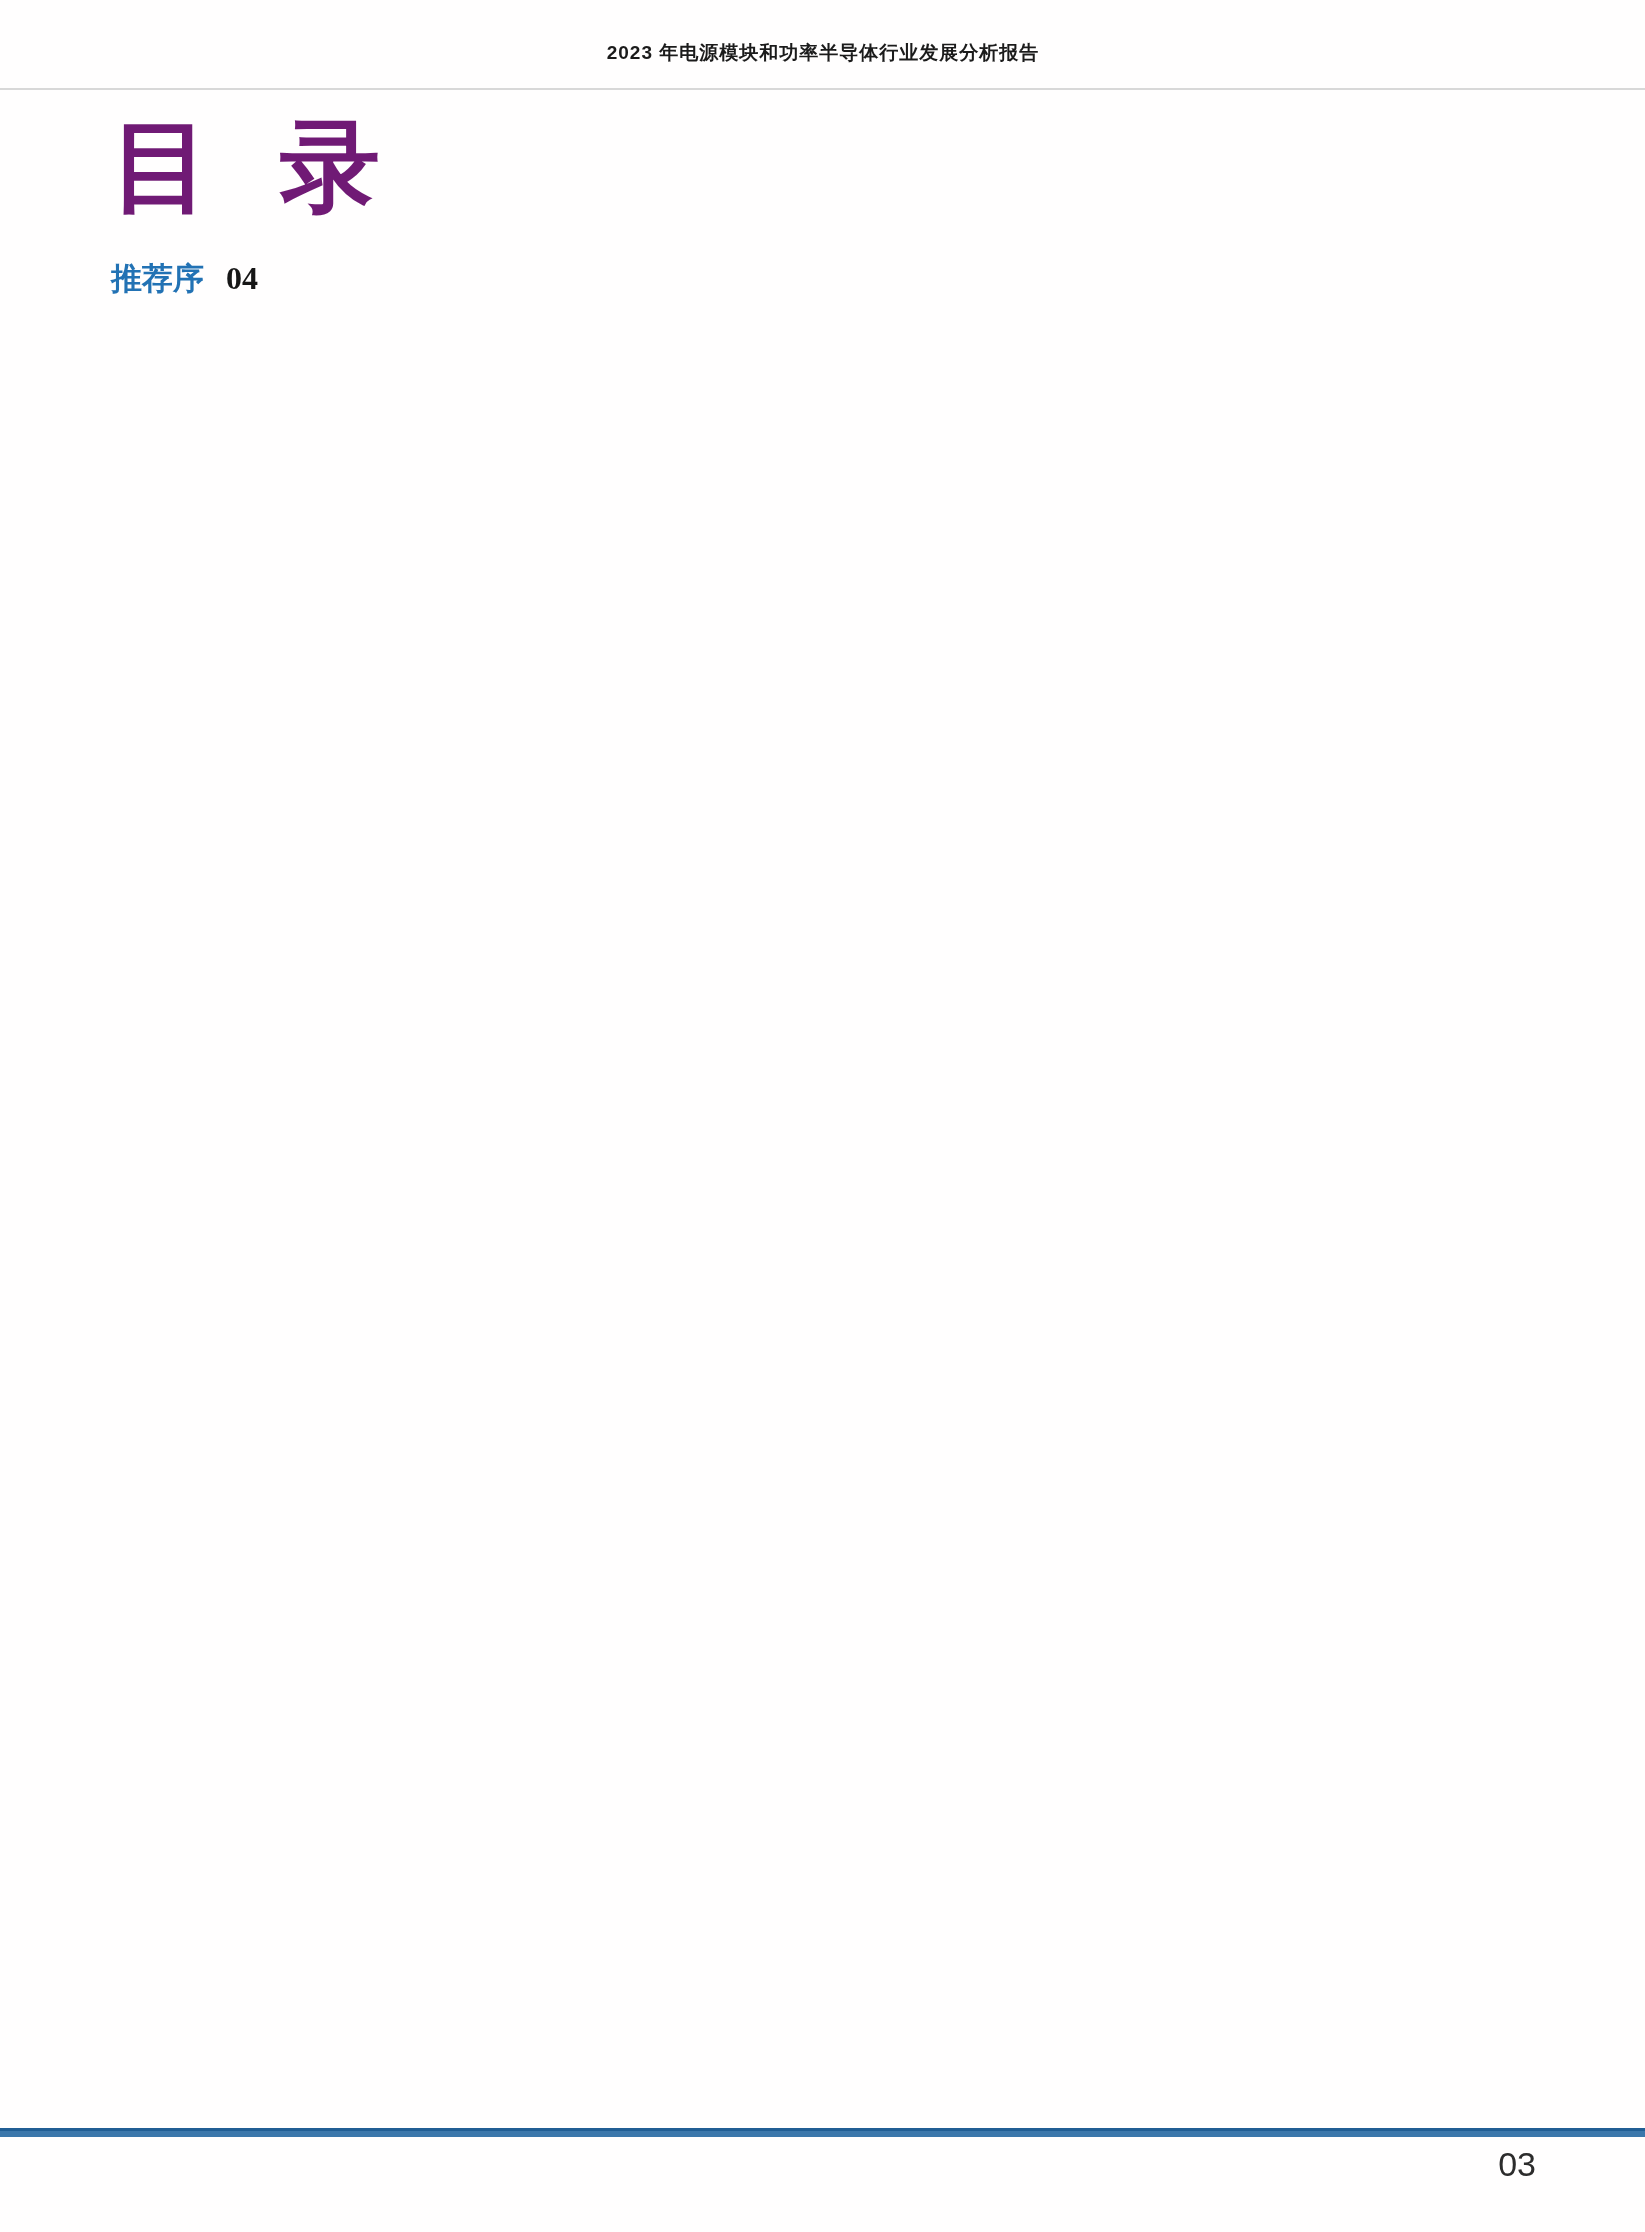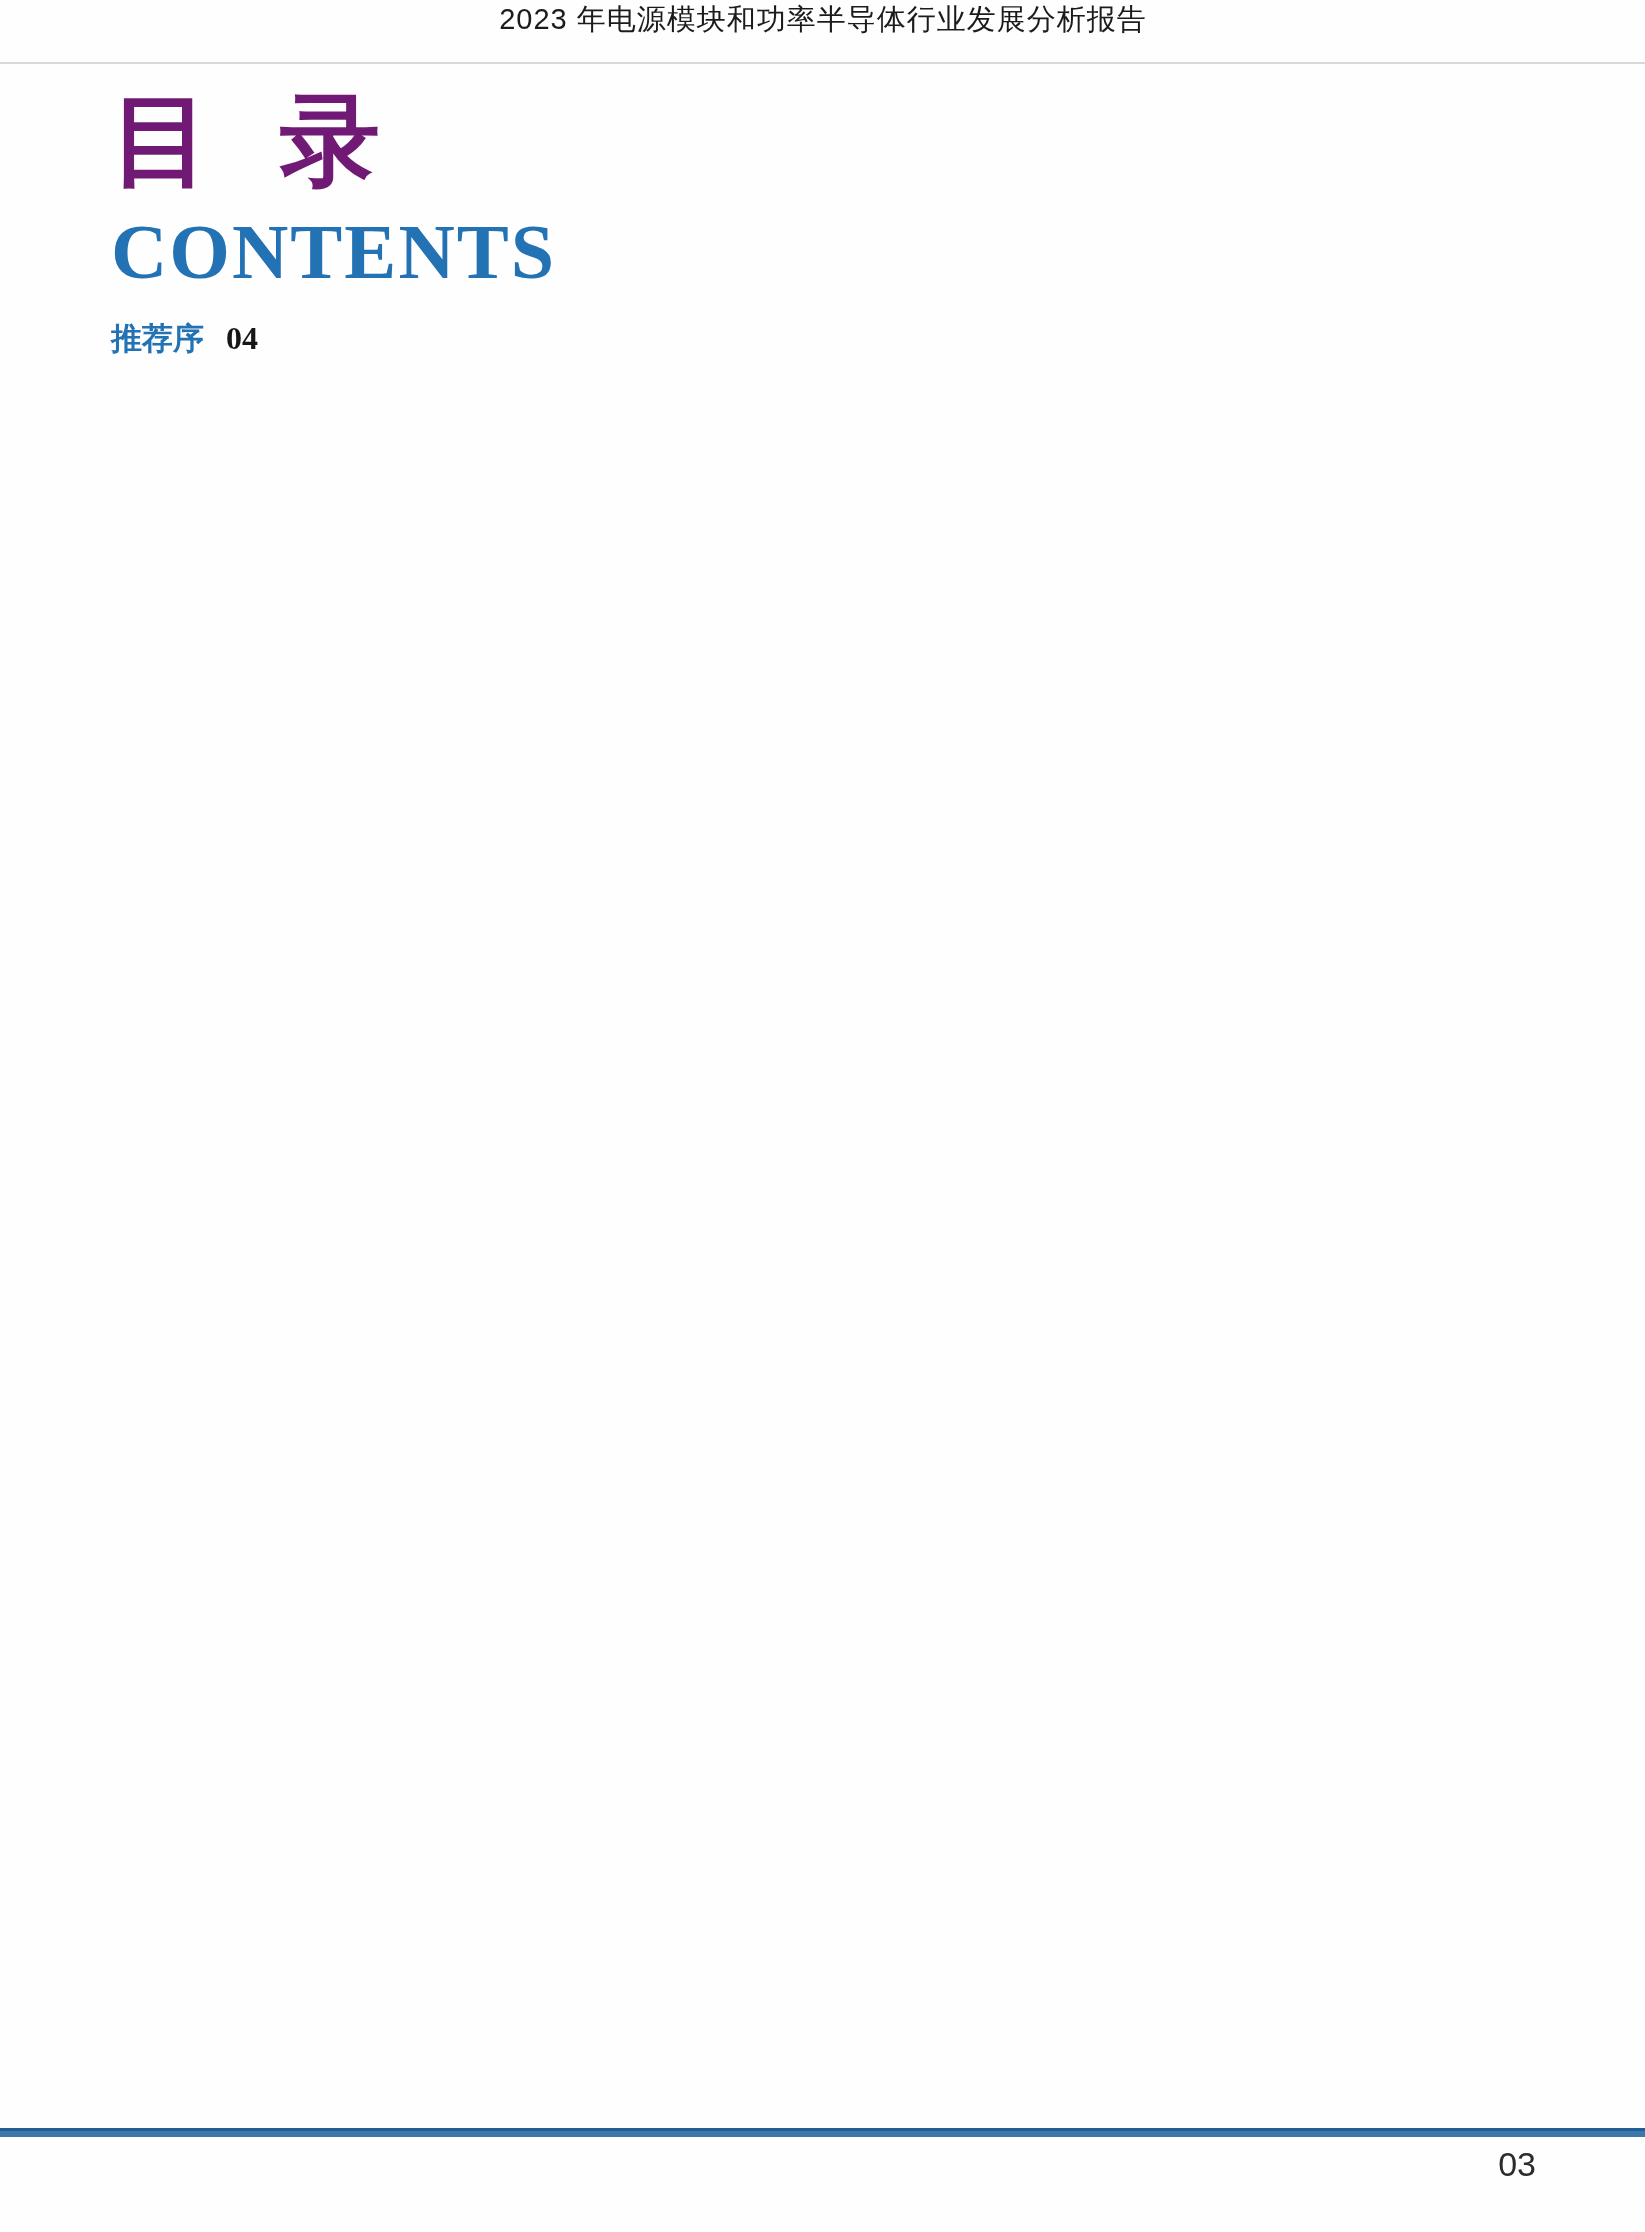--- a/index.html
+++ b/index.html
@@ -6,23 +6,24 @@
   .page {
     position:relative;
     width:1646px; height:2233px;
     background:#fffefe;
     overflow:hidden;
     font-family:"Liberation Sans","DejaVu Sans",sans-serif;
     color:#161616;
   }
   
   .report-header {
+    padding-top:40px;
     text-align:center;
-    font-size:29px;
-    font-weight:normal;
+    font-size:19px;
+    font-weight:bold;
     color:#1b1b1b;
     letter-spacing:1px;
   }
   .header-rule {
     margin-top:22px;
     border:none;
     border-top:2px solid #d8d8d8;
     width:100%;
   }
   
@@ -98,21 +99,20 @@
 <body>
 
 <div class="page">
 
   <div class="report-header">2023 年电源模块和功率半导体行业发展分析报告</div>
 
   <hr class="header-rule">
 
   <div class="toc-wrap">
     <div class="title-zh">目 录</div>
-    <div class="title-en">CONTENTS</div>
 
     <div class="toc-list">
         <div class="toc-row lv-part">
           <span class="label">推荐序</span>
           <span class="leader"></span>
           <span class="page">04</span>
         </div>
       </div>
   </div>
 

